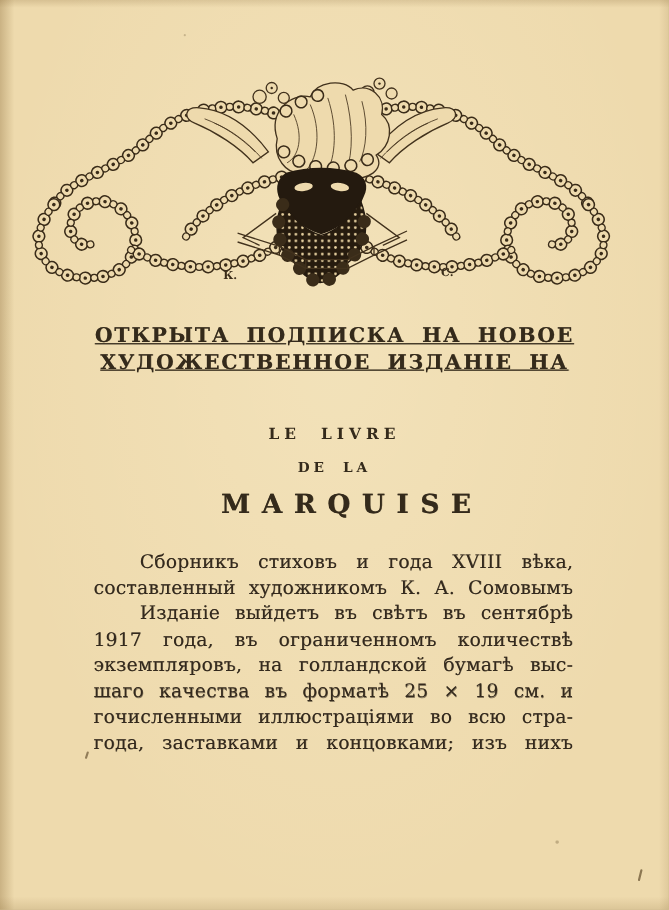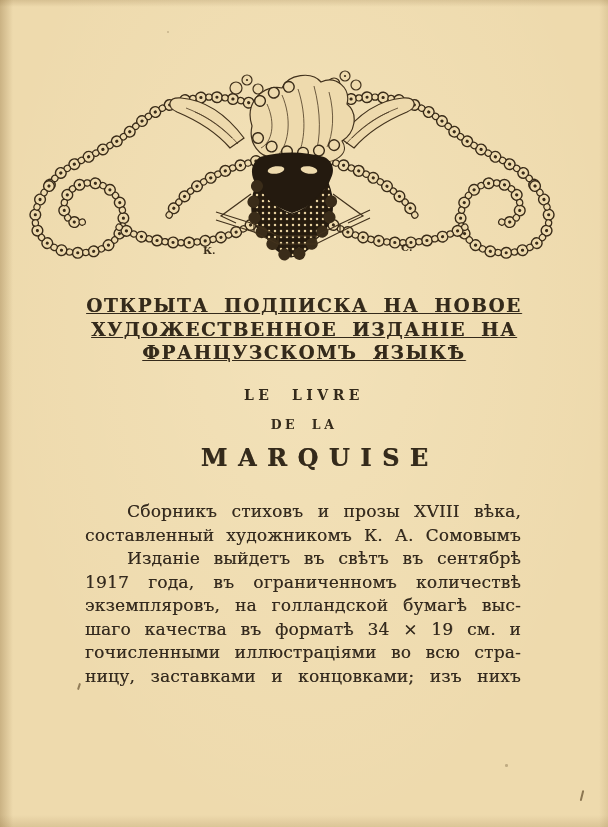--- a/index.html
+++ b/index.html
@@ -168,41 +168,40 @@
       <path d="M 231,128 L 201,150 L 216,157 M 313,128 L 343,150 L 328,157"></path>
     </g>
 
     <text class="initial" x="183" y="188">К.</text>
     <text class="initial" x="381" y="185">С.</text>
   </svg>
 
   <div class="center headline-block">
       <div class="headline first">ОТКРЫТА ПОДПИСКА НА НОВОЕ</div>
       <div class="headline">ХУДОЖЕСТВЕННОЕ ИЗДАНІЕ НА</div>
-      <div class="headline last">ФРАНЦУЗСКОМЪ ЯЗЫКѢ</div>
     </div>
 
   <div class="center lelivre">LE LIVRE</div>
   <div class="center dela">DE LA</div>
   <div class="center marquise">
     <span>MARQUISE</span>
   </div>
 
   <div class="bodyblock">
     <div>
-        <div class="bodyline first">Сборникъ стиховъ и прозы XVIII вѣка,</div>
+        <div class="bodyline first">Сборникъ стиховъ и года XVIII вѣка,</div>
         <div class="bodyline">составленный художникомъ К. А. Сомовымъ</div>
       </div>
     <div>
         <div class="bodyline first">Изданіе выйдетъ въ свѣтъ въ сентябрѣ</div>
         <div class="bodyline">1917 года, въ ограниченномъ количествѣ</div>
         <div class="bodyline">экземпляровъ, на голландской бумагѣ выс-</div>
-        <div class="bodyline">шаго качества въ форматѣ 34 × 19 см. и</div>
+        <div class="bodyline">шаго качества въ форматѣ 25 × 19 см. и</div>
         <div class="bodyline">гочисленными иллюстраціями во всю стра-</div>
-        <div class="bodyline">ницу, заставками и концовками; изъ нихъ</div>
+        <div class="bodyline">года, заставками и концовками; изъ нихъ</div>
       </div>
   </div>
 
   <div class="speck s1"></div>
   <div class="speck s2"></div>
   <div class="speck s3"></div>
   <div class="speck s4"></div>
 </div>
 
 </body></html>

